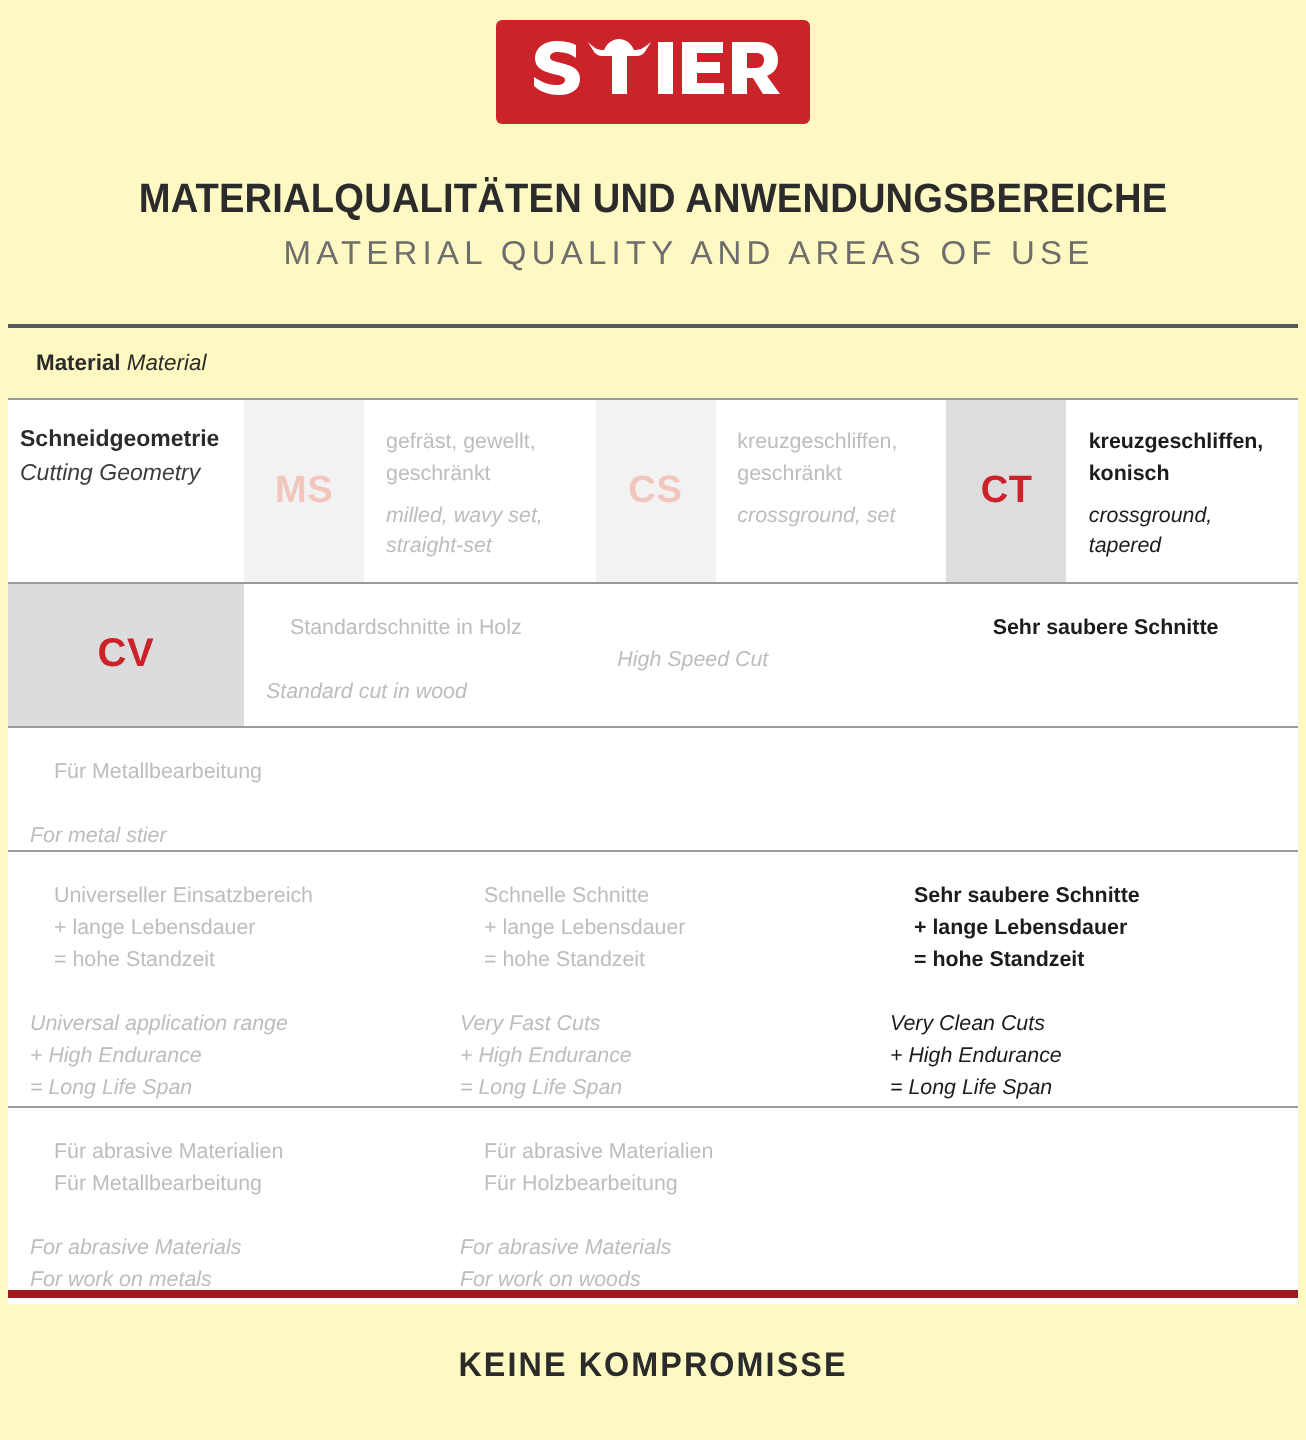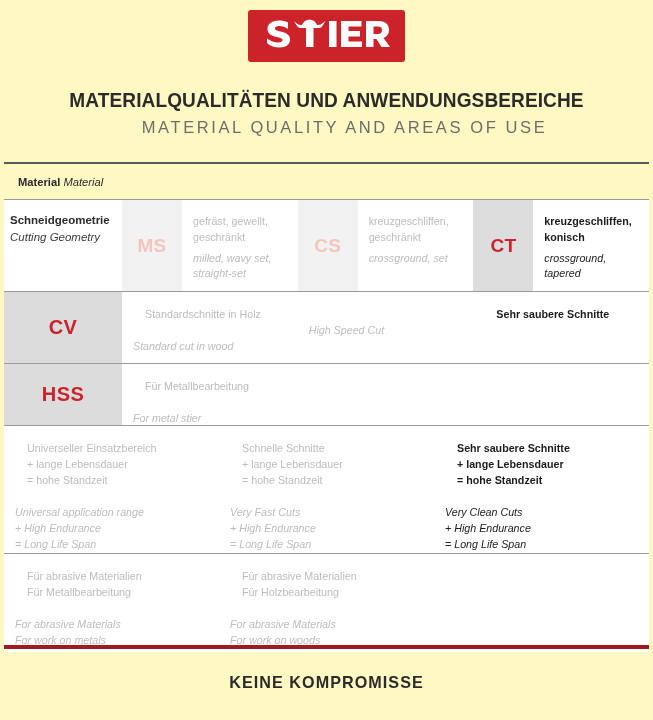--- a/index.html
+++ b/index.html
@@ -297,21 +297,20 @@
       </div>
       <div class="col">
         <div class="en">High Speed Cut</div>
       </div>
       <div class="col dark">
         <div class="de">Sehr saubere Schnitte</div>
       </div>
     </div>
 
     <div class="row brow row-hss">
-      <div class="mat-cell">HSS</div>
       <div class="col">
         <div class="de">Für Metallbearbeitung</div>
         <div class="en">For metal stier</div>
       </div>
       <div class="col">
         <div class="de"></div>
         <div class="en"></div>
       </div>
       <div class="col">
         <div class="de"></div>

